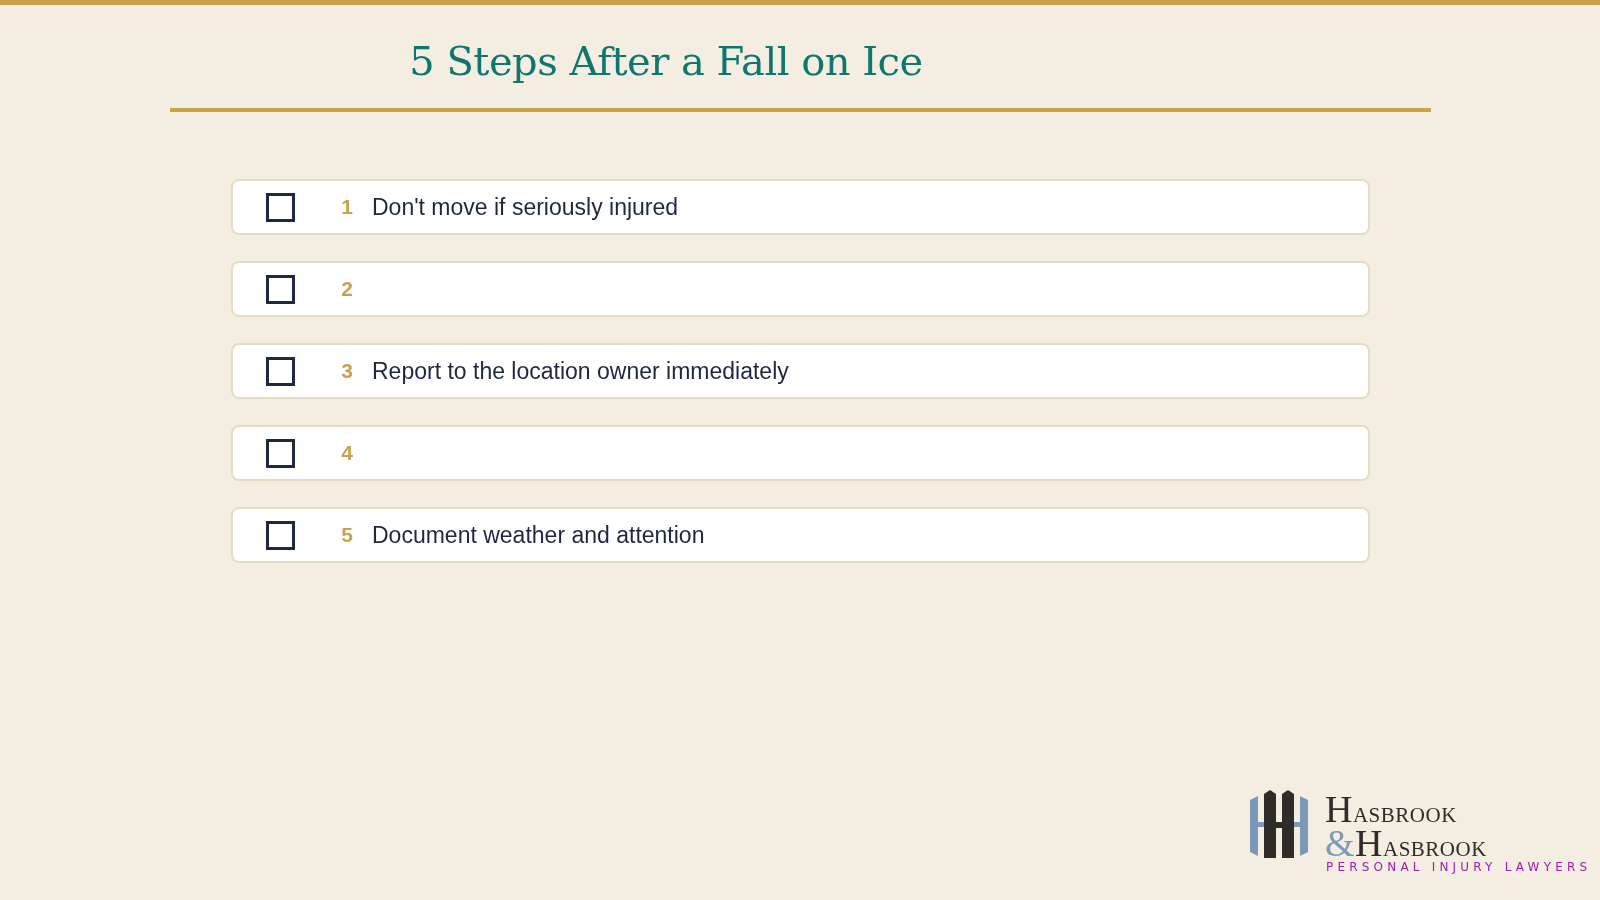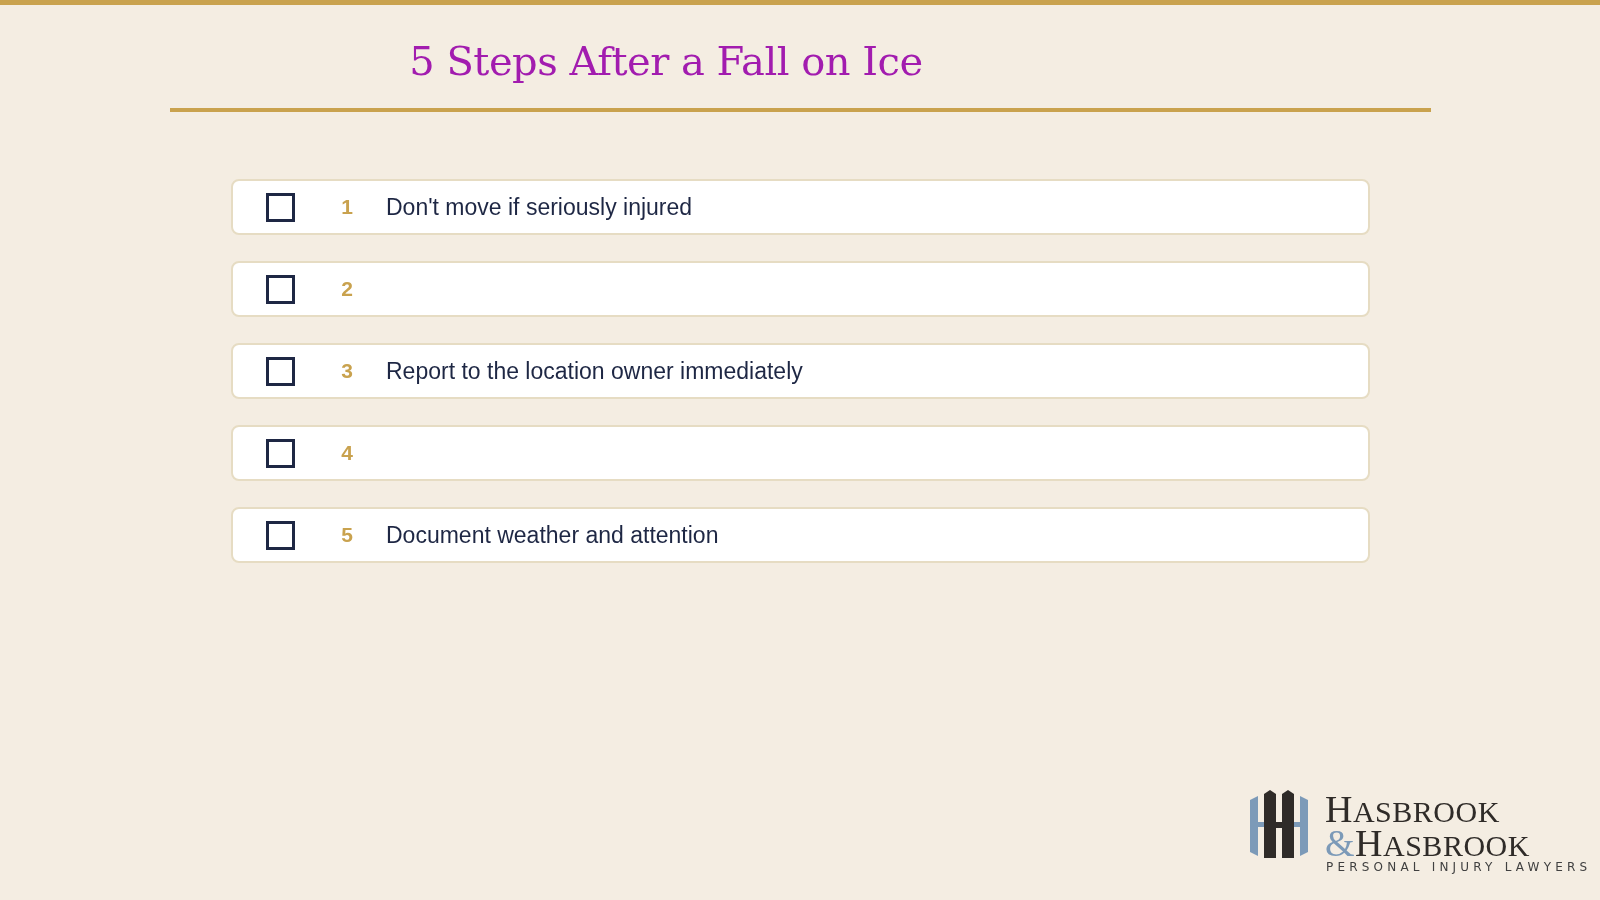--- a/index.html
+++ b/index.html
@@ -4,52 +4,52 @@
 <style>
   html, body { margin: 0; padding: 0; }
   body {
     width: 1600px; height: 900px; overflow: hidden;
     background: #f4ede2; position: relative;
     font-family: "Liberation Sans", sans-serif;
   }
   .top-bar { position: absolute; left: 0; top: 0; width: 1600px; height: 5px; background: #c9a24e; }
   .title {
     position: absolute; left: 0; top: 38px; width: 1332px; text-align: center;
-    font-family: "DejaVu Serif", serif; font-size: 40px; color: #a21caf; letter-spacing: -0.5px;
+    font-family: "DejaVu Serif", serif; font-size: 40px; color: #0f766e; letter-spacing: -0.5px;
   }
   .divider { position: absolute; left: 170px; top: 108px; width: 1261px; height: 4px; background: #c9a24e; }
   .list { position: absolute; left: 231px; top: 179px; width: 1139px; }
   .card {
     box-sizing: border-box; height: 56px; margin-bottom: 26px;
     background: #ffffff; border: 2px solid #e6dcc3; border-radius: 8px;
     display: flex; align-items: center; cursor: pointer;
   }
   .checkbox {
     box-sizing: border-box; width: 29px; height: 29px; margin-left: 33px;
     border: 3px solid #1e2744; background: #fff;
   }
   .num {
     width: 22px; margin-left: 41px; text-align: center;
     font-size: 21px; font-weight: bold; color: #c9a24e;
   }
-  .label { margin-left: 28px; font-size: 23px; color: #1e2744; }
+  .label { margin-left: 14px; font-size: 23px; color: #1e2744; }
   .logo { position: absolute; left: 1248px; top: 788px; width: 340px; height: 100px; }
   .logo-mark { position: absolute; left: 0; top: 2px; width: 62px; height: 68px; }
   .logo-line1, .logo-line2 {
     position: absolute; left: 77px; font-family: "Liberation Serif", serif;
     color: #2f2b28; font-size: 38px; line-height: 38px; letter-spacing: 0.5px; white-space: nowrap;
   }
   .logo-line1 { top: 2px; }
   .logo-line2 { top: 36px; }
   .logo-line1 .big, .logo-line2 .big { font-size: 38px; }
-  .logo-line1 .small, .logo-line2 .small { font-size: 30px; }
+  .logo-line1 .small, .logo-line2 .small { font-size: 21px; }
   .amp { color: #7c9ab8; }
   .tagline {
     position: absolute; left: 78px; top: 72px; font-size: 12px; letter-spacing: 4.2px;
-    color: #404040; white-space: nowrap; font-family: "DejaVu Sans", sans-serif;
+    color: #a21caf; white-space: nowrap; font-family: "DejaVu Sans", sans-serif;
   }
 </style>
 </head>
 <body>
 
 <div class="top-bar"></div>
 
 <h1 class="title" style="margin:0;font-weight:normal;">5 Steps After a Fall on Ice</h1>
 
 <div class="divider"></div>

